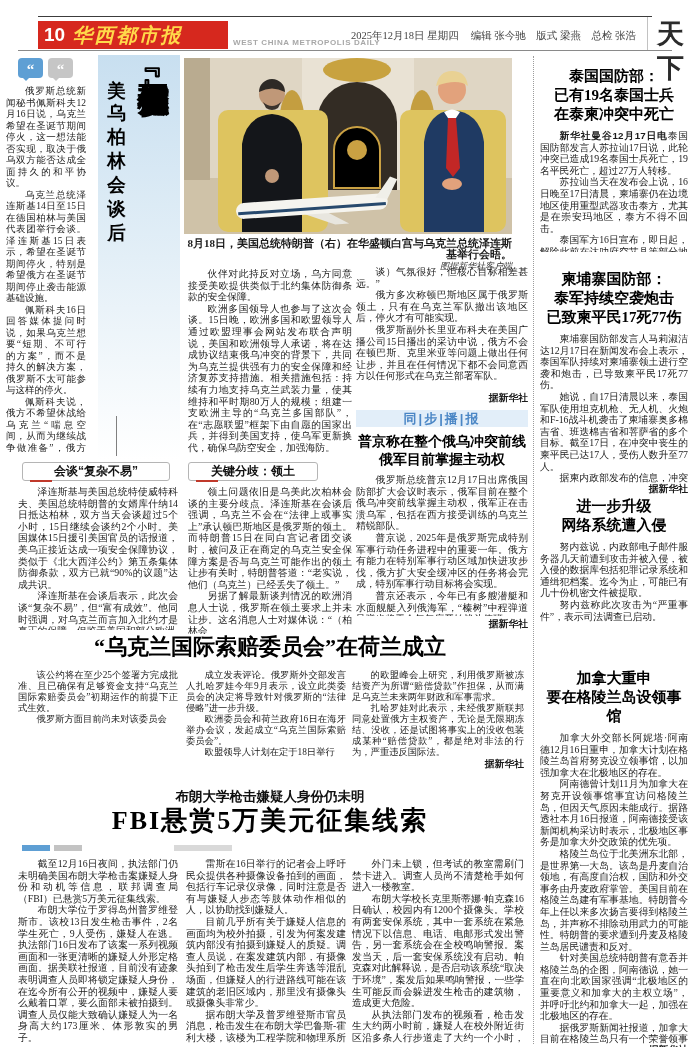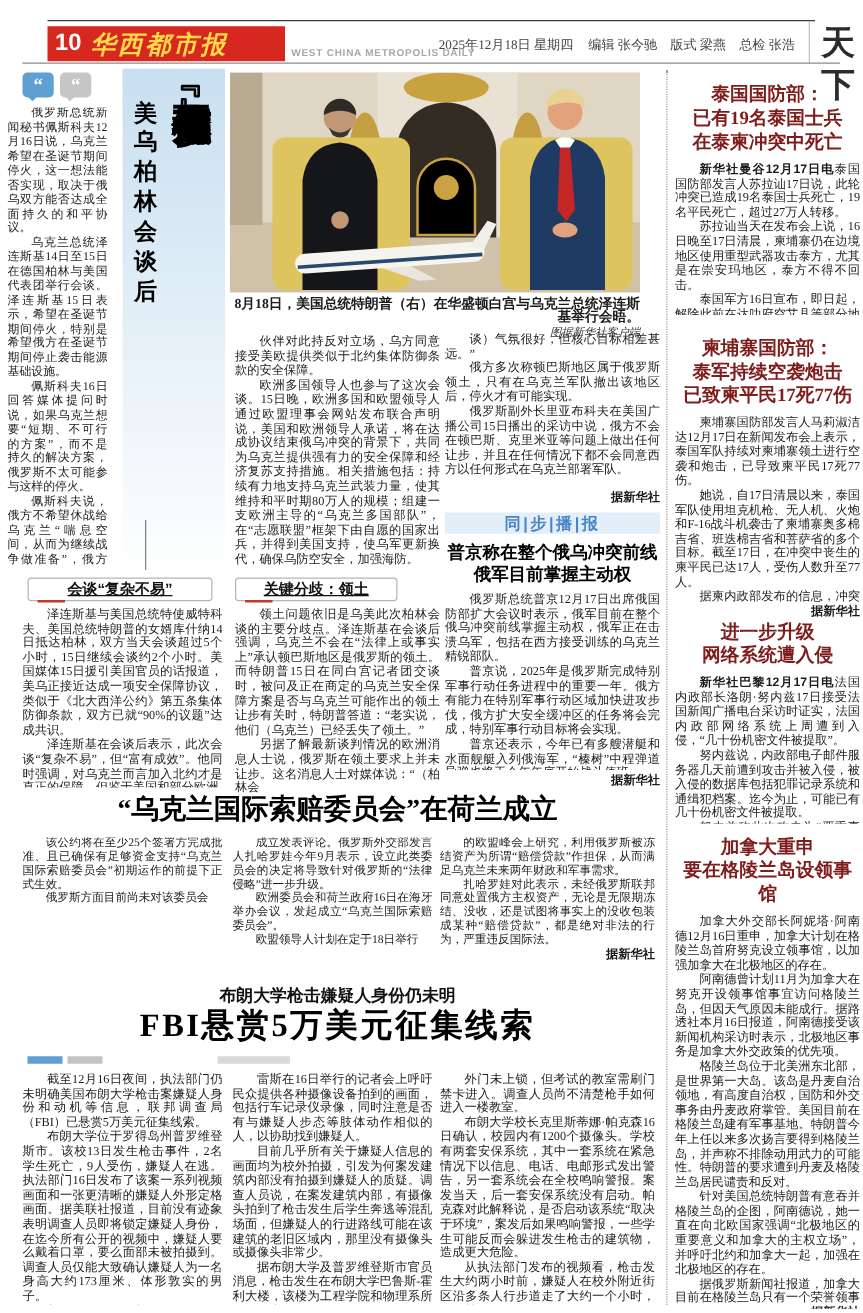--- a/index.html
+++ b/index.html
@@ -42,21 +42,21 @@
   .bigv{left:128px;top:58px;width:52px;height:412px;writing-mode:vertical-rl;text-orientation:upright;
         font-weight:900;font-size:32px;line-height:52px;color:#000;}
   .photo{left:184px;top:58px;width:328px;height:176px;overflow:hidden;background:#ddd3bf;}
   .caption{left:184px;top:238px;width:328px;text-align:right;}
   .cap1{font-size:11px;font-weight:bold;line-height:11px;}
   .cap2{font-size:9px;line-height:12px;color:#333;font-style:italic;}
   .col2a{left:188px;top:268px;width:164px;height:192px;}
   .colA{left:18px;top:486px;width:160px;height:144px;}
   .secbox{height:17px;line-height:17px;border:1px solid #b5b5b5;border-radius:3px;
           font-family:"Liberation Sans","DejaVu Sans",sans-serif;font-weight:bold;font-size:12px;
-          text-align:center;color:#111;text-decoration:underline;}
+          text-align:center;color:#111;}
   .secbox::after{content:"";position:absolute;left:7px;bottom:-2px;width:22px;height:2px;background:#c0392b;}
   .sec1pos{left:22px;top:462px;width:146px;}
   .sec2pos{left:188px;top:462px;width:128px;}
   .col2b{left:188px;top:486px;width:164px;height:148px;}
   .col3a{left:356px;top:266px;width:172px;height:122px;}
   .col3cr{left:356px;top:392px;width:172px;}
   .badge{left:356px;top:410px;width:172px;height:17px;line-height:17px;background:#e2eef9;color:#4a86c5;
          font-family:"Liberation Sans","DejaVu Sans",sans-serif;font-weight:bold;font-size:13px;
          text-align:center;letter-spacing:2px;}
   .putinh{left:356px;top:432px;width:172px;text-align:center;
@@ -77,21 +77,21 @@
   .orn{left:22px;top:845px;display:flex;align-items:center;}
   .orn b{display:block;width:28px;height:6px;margin-right:4px;}
   .o-blue{background:#5e9fd4;} .o-gray{background:#c3c3c3;} .o-light{background:#d9d9d9;width:58px !important;margin-left:88px;}
   .fcol{top:858px;height:186px;}
   .fc1{left:18px;width:160px;} .fc2{left:186px;width:160px;} .fc3{left:352px;width:172px;}
 
   
   .sidebar{left:540px;top:55px;width:148px;height:992px;overflow:hidden;}
   .sb-story{position:absolute;left:0;width:148px;}
   .sb-story h3{margin:0 0 6px 0;}
-  .tl{display:block;text-align:center;font-weight:bold;font-size:15px;line-height:19px;color:#7f1d1d;}
+  .tl{display:block;text-align:center;font-weight:bold;font-size:15px;line-height:19px;color:#000000;}
   .sb-body{height:120px;}
 </style>
 </head>
 <body>
 
 <div class="page">
 
   <div class="a topline"></div>
   <div class="a mh-box sans">
     <span class="pageno">10</span>
@@ -272,21 +272,20 @@
         </div>
       <div class="credit">据新华社</div>
     </section>
 
     <section class="sb-story" style="top:442px">
       <h3>
         <span class="tl">进一步升级</span>
         <span class="tl">网络系统遭入侵</span>
       </h3>
       <div class="bt sb-body" style="height:118px">
-        <p><b class="dl">新华社巴黎12月17日电</b><span>法国内政部长洛朗·努内兹17日接受法国新闻广播电台采访时证实，法国内政部网络系统上周遭到入侵，“几十份机密文件被提取”。</span></p>
         <div>
             <p>努内兹说，内政部电子邮件服务器几天前遭到攻击并被入侵，被入侵的数据库包括犯罪记录系统和通缉犯档案。迄今为止，可能已有几十份机密文件被提取。</p>
             <p>努内兹称此次攻击为“严重事件”，表示司法调查已启动。</p>
           </div>
       </div>
     </section>
 
     <section class="sb-story" style="top:614px">
       <h3>
         <span class="tl">加拿大重申</span>

